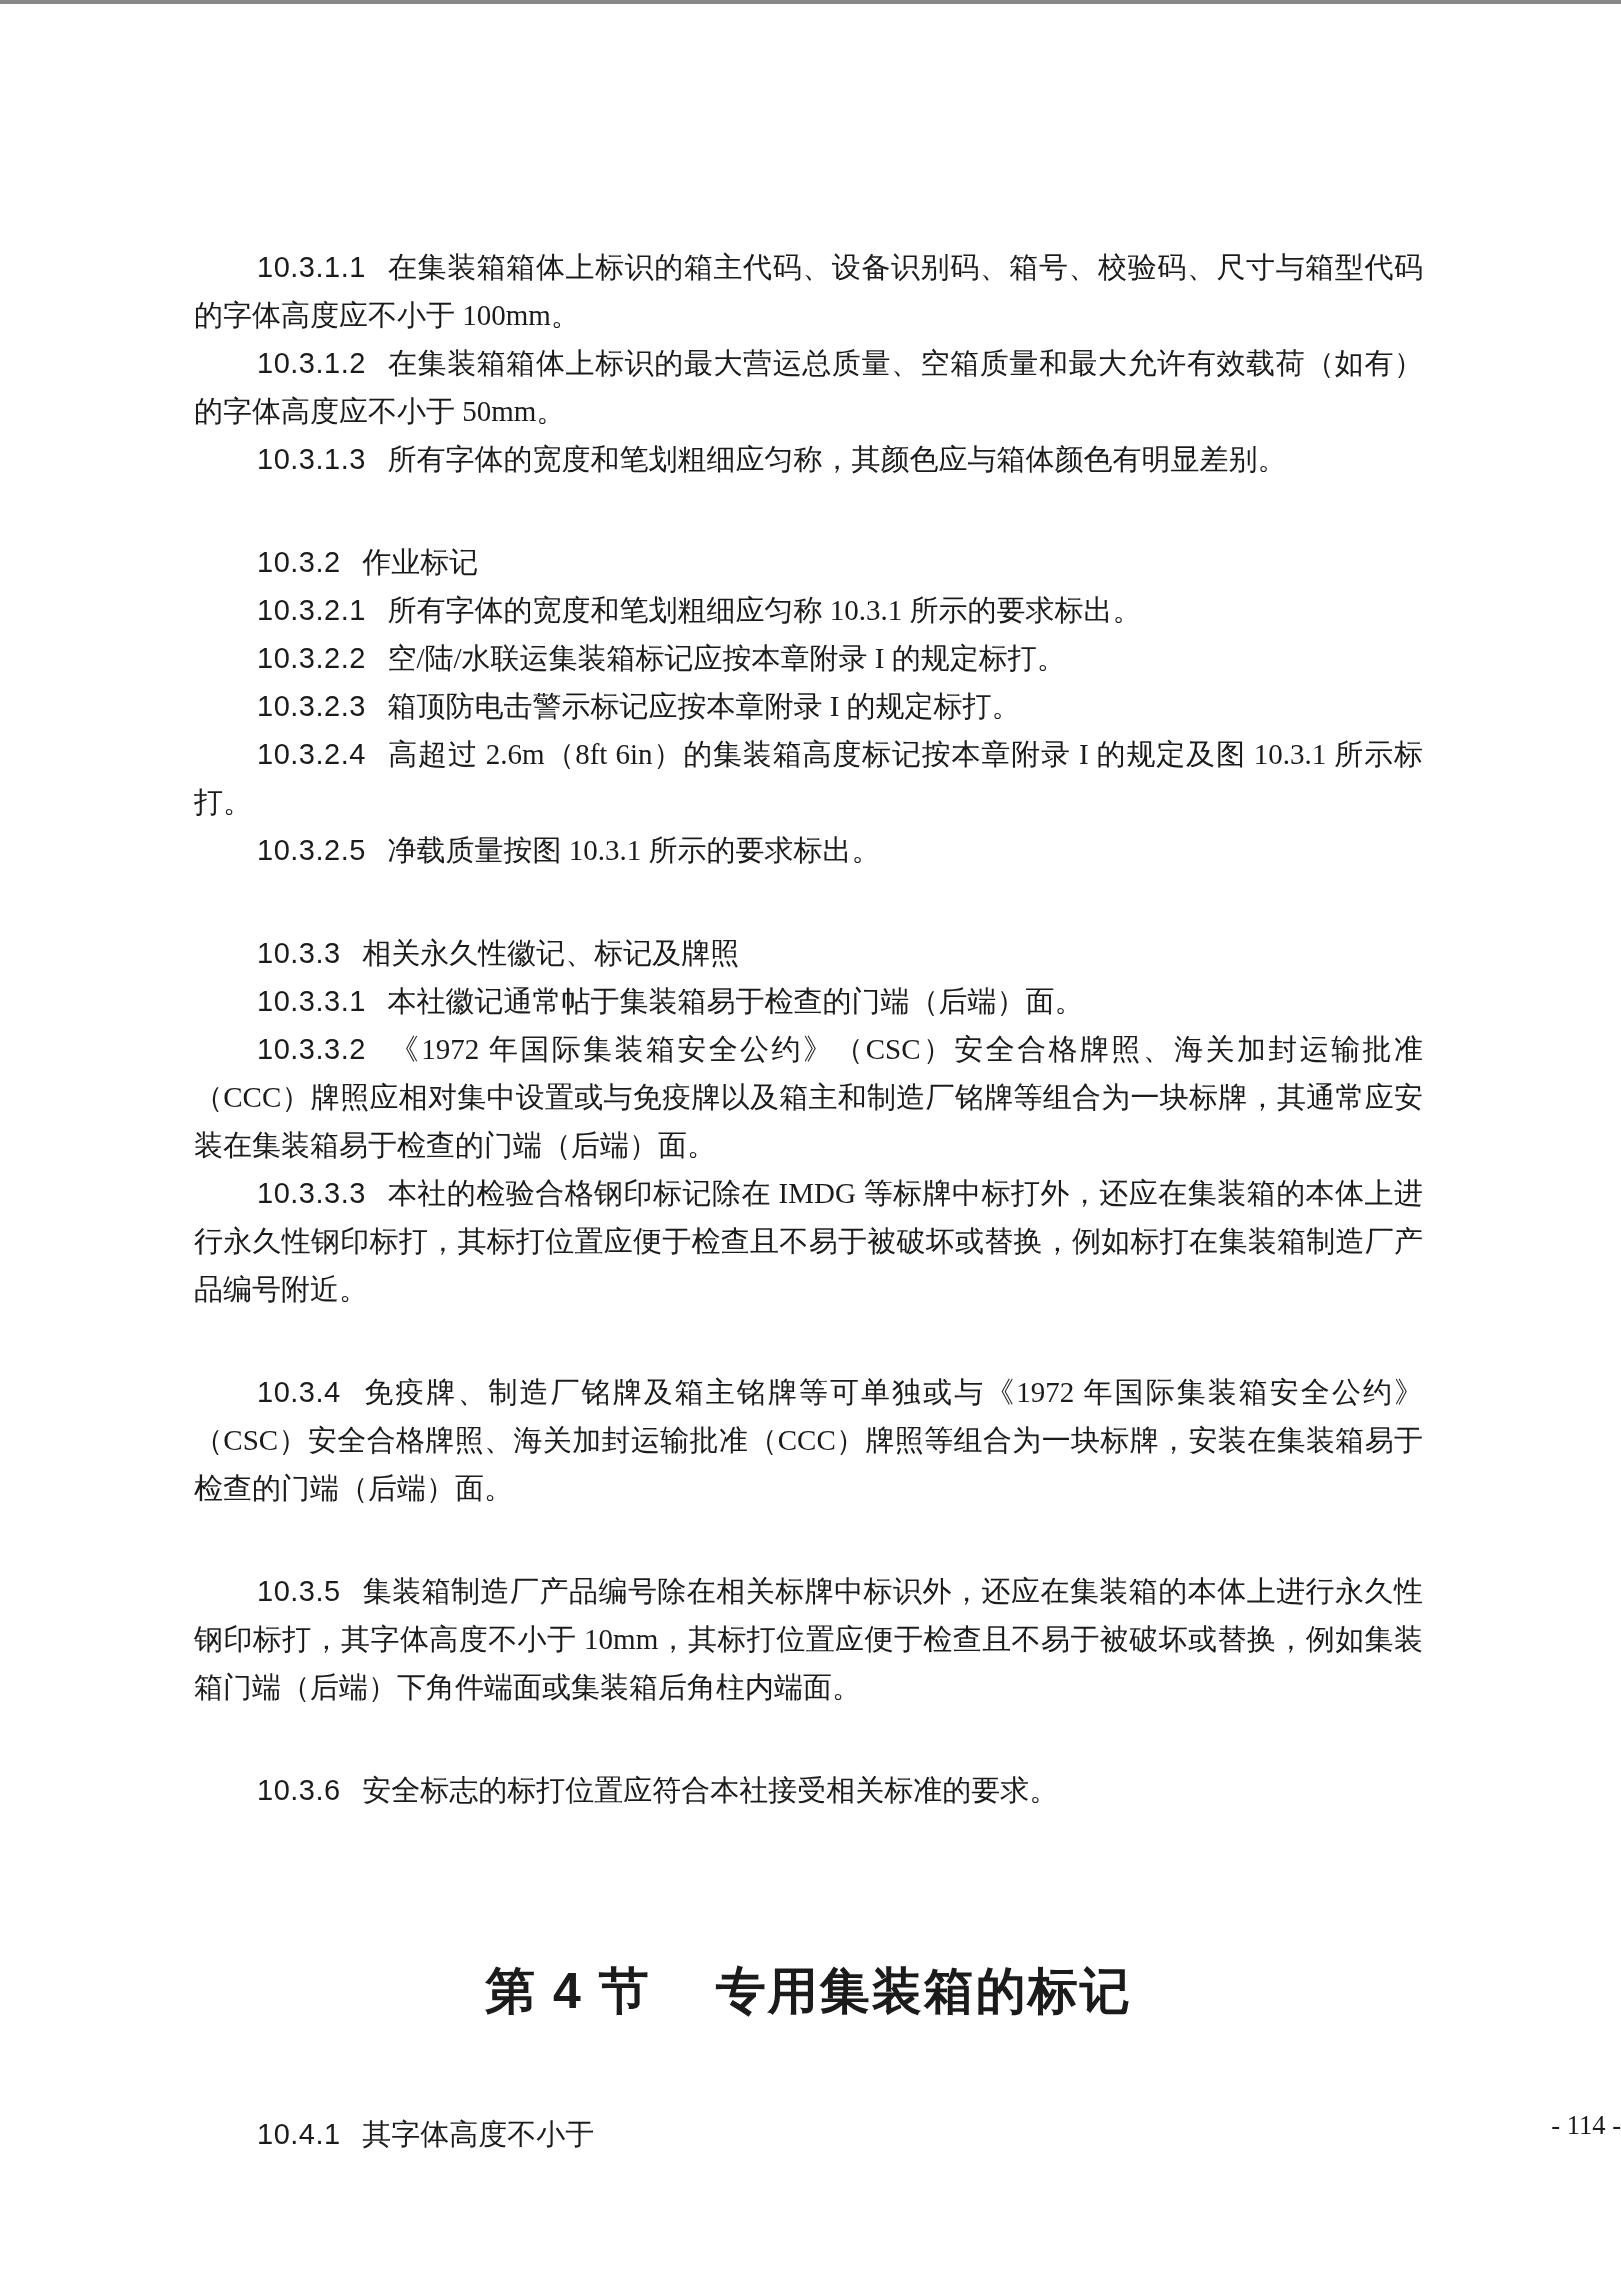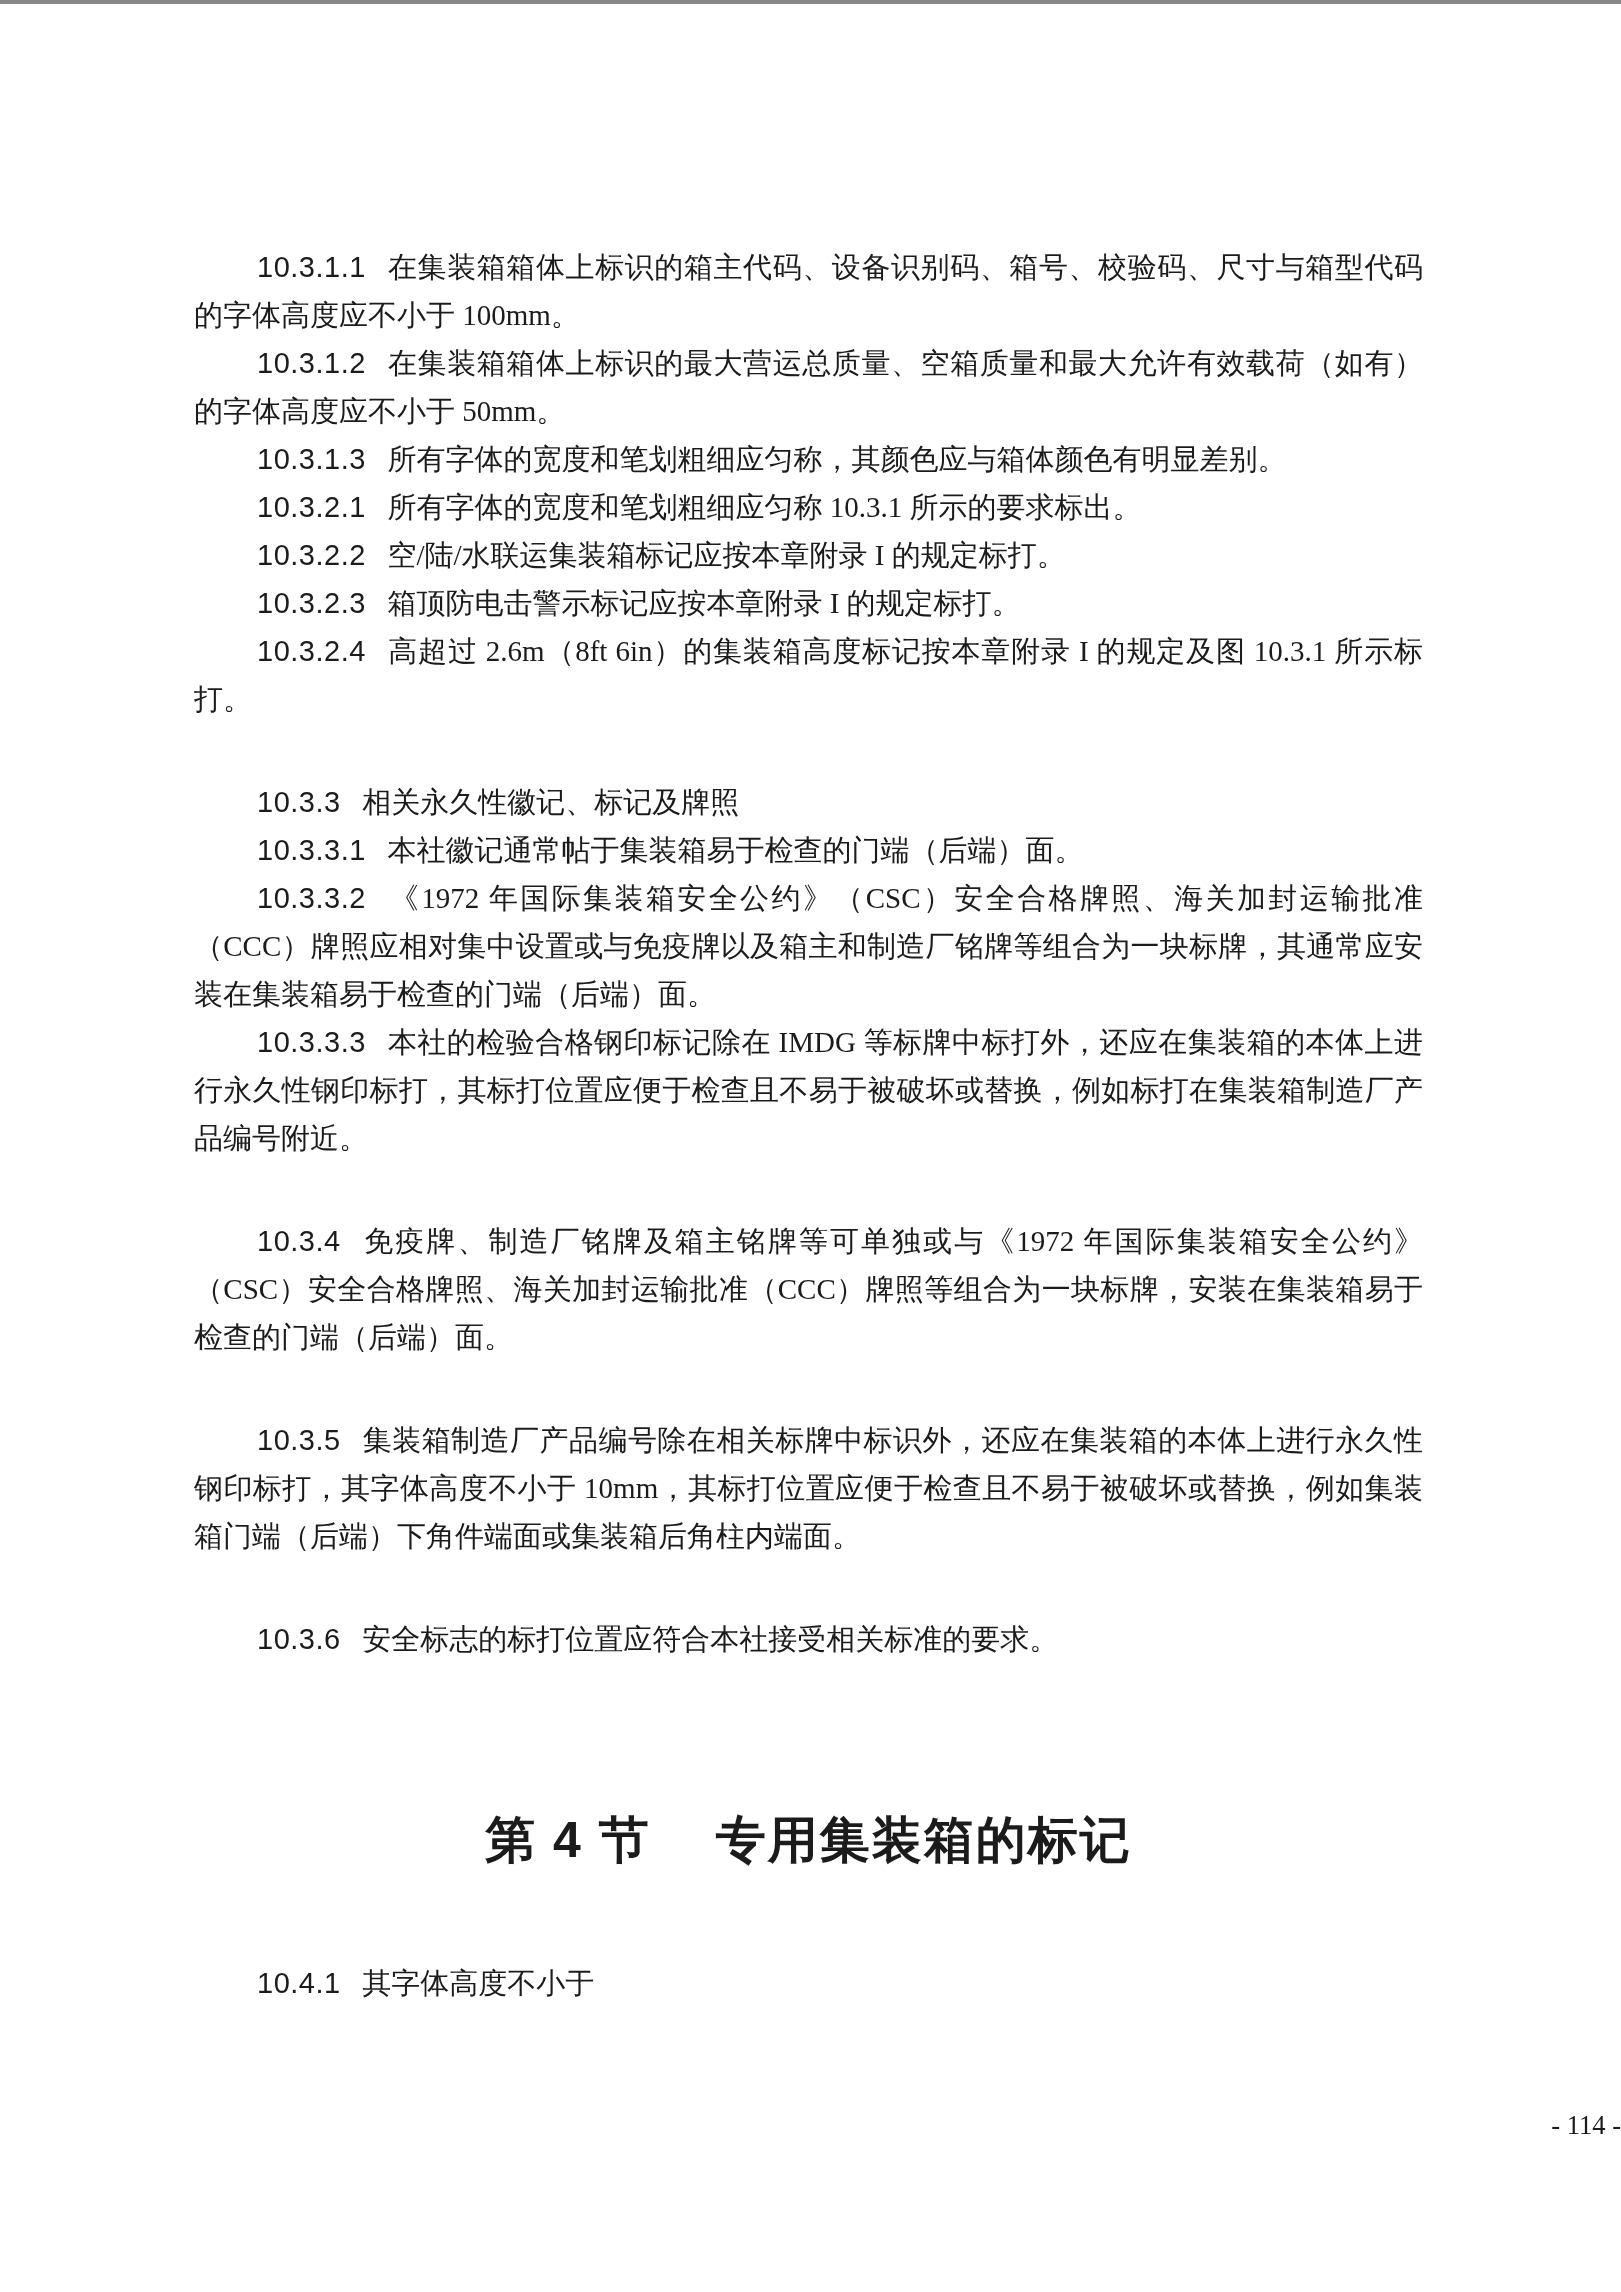--- a/index.html
+++ b/index.html
@@ -71,24 +71,26 @@
 <body>
 
 <div class="page">
 
   <div class="content">
 
     <div id="paragraph-list">
         <p class="para"><span class="num">10.3.1.1</span><span>在集装箱箱体上标识的箱主代码、设备识别码、箱号、校验码、尺寸与箱型代码的字体高度应不小于 100mm。</span></p>
         <p class="para"><span class="num">10.3.1.2</span><span>在集装箱箱体上标识的最大营运总质量、空箱质量和最大允许有效载荷（如有）的字体高度应不小于 50mm。</span></p>
         <p class="para"><span class="num">10.3.1.3</span><span>所有字体的宽度和笔划粗细应匀称，其颜色应与箱体颜色有明显差别。</span></p>
+        <p class="para gap"><span class="num">10.3.2</span><span>作业标记</span></p>
         <p class="para"><span class="num">10.3.2.1</span><span>所有字体的宽度和笔划粗细应匀称 10.3.1 所示的要求标出。</span></p>
         <p class="para"><span class="num">10.3.2.2</span><span>空/陆/水联运集装箱标记应按本章附录 I 的规定标打。</span></p>
         <p class="para"><span class="num">10.3.2.3</span><span>箱顶防电击警示标记应按本章附录 I 的规定标打。</span></p>
         <p class="para"><span class="num">10.3.2.4</span><span>高超过 2.6m（8ft 6in）的集装箱高度标记按本章附录 I 的规定及图 10.3.1 所示标打。</span></p>
+        <p class="para"><span class="num">10.3.2.5</span><span>净载质量按图 10.3.1 所示的要求标出。</span></p>
         <p class="para gap"><span class="num">10.3.3</span><span>相关永久性徽记、标记及牌照</span></p>
         <p class="para"><span class="num">10.3.3.1</span><span>本社徽记通常帖于集装箱易于检查的门端（后端）面。</span></p>
         <p class="para"><span class="num">10.3.3.2</span><span>《1972 年国际集装箱安全公约》（CSC）安全合格牌照、海关加封运输批准（CCC）牌照应相对集中设置或与免疫牌以及箱主和制造厂铭牌等组合为一块标牌，其通常应安装在集装箱易于检查的门端（后端）面。</span></p>
         <p class="para"><span class="num">10.3.3.3</span><span>本社的检验合格钢印标记除在 IMDG 等标牌中标打外，还应在集装箱的本体上进行永久性钢印标打，其标打位置应便于检查且不易于被破坏或替换，例如标打在集装箱制造厂产品编号附近。</span></p>
         <p class="para gap"><span class="num">10.3.4</span><span>免疫牌、制造厂铭牌及箱主铭牌等可单独或与《1972 年国际集装箱安全公约》（CSC）安全合格牌照、海关加封运输批准（CCC）牌照等组合为一块标牌，安装在集装箱易于检查的门端（后端）面。</span></p>
         <p class="para gap"><span class="num">10.3.5</span><span>集装箱制造厂产品编号除在相关标牌中标识外，还应在集装箱的本体上进行永久性钢印标打，其字体高度不小于 10mm，其标打位置应便于检查且不易于被破坏或替换，例如集装箱门端（后端）下角件端面或集装箱后角柱内端面。</span></p>
         <p class="para gap"><span class="num">10.3.6</span><span>安全标志的标打位置应符合本社接受相关标准的要求。</span></p>
       </div>
 
     <h1 class="section-heading para" style="margin-bottom:0; font-size:50px;">

